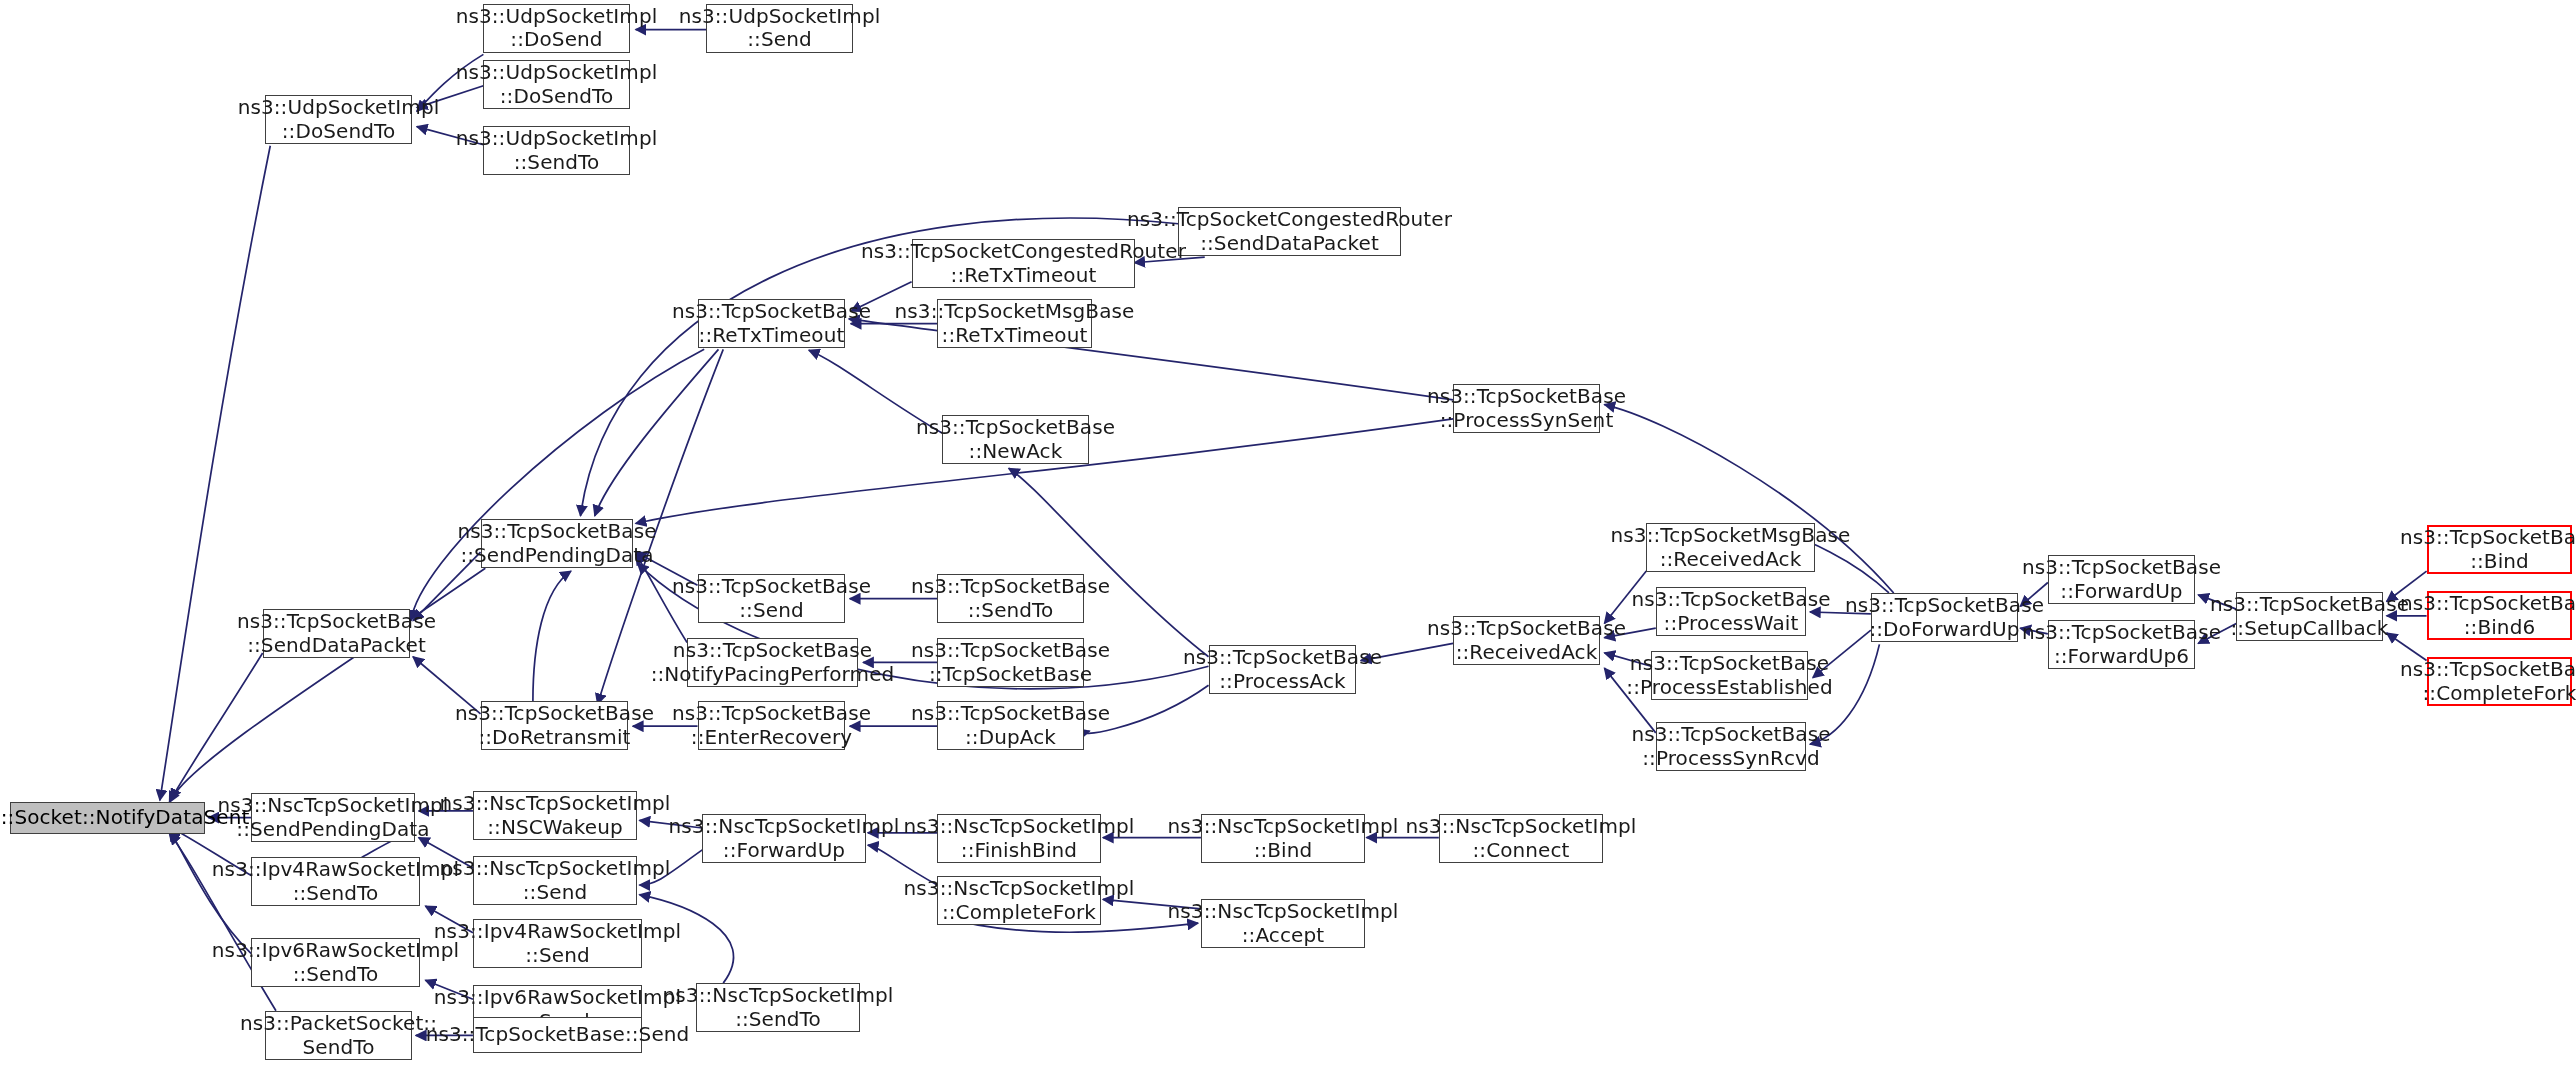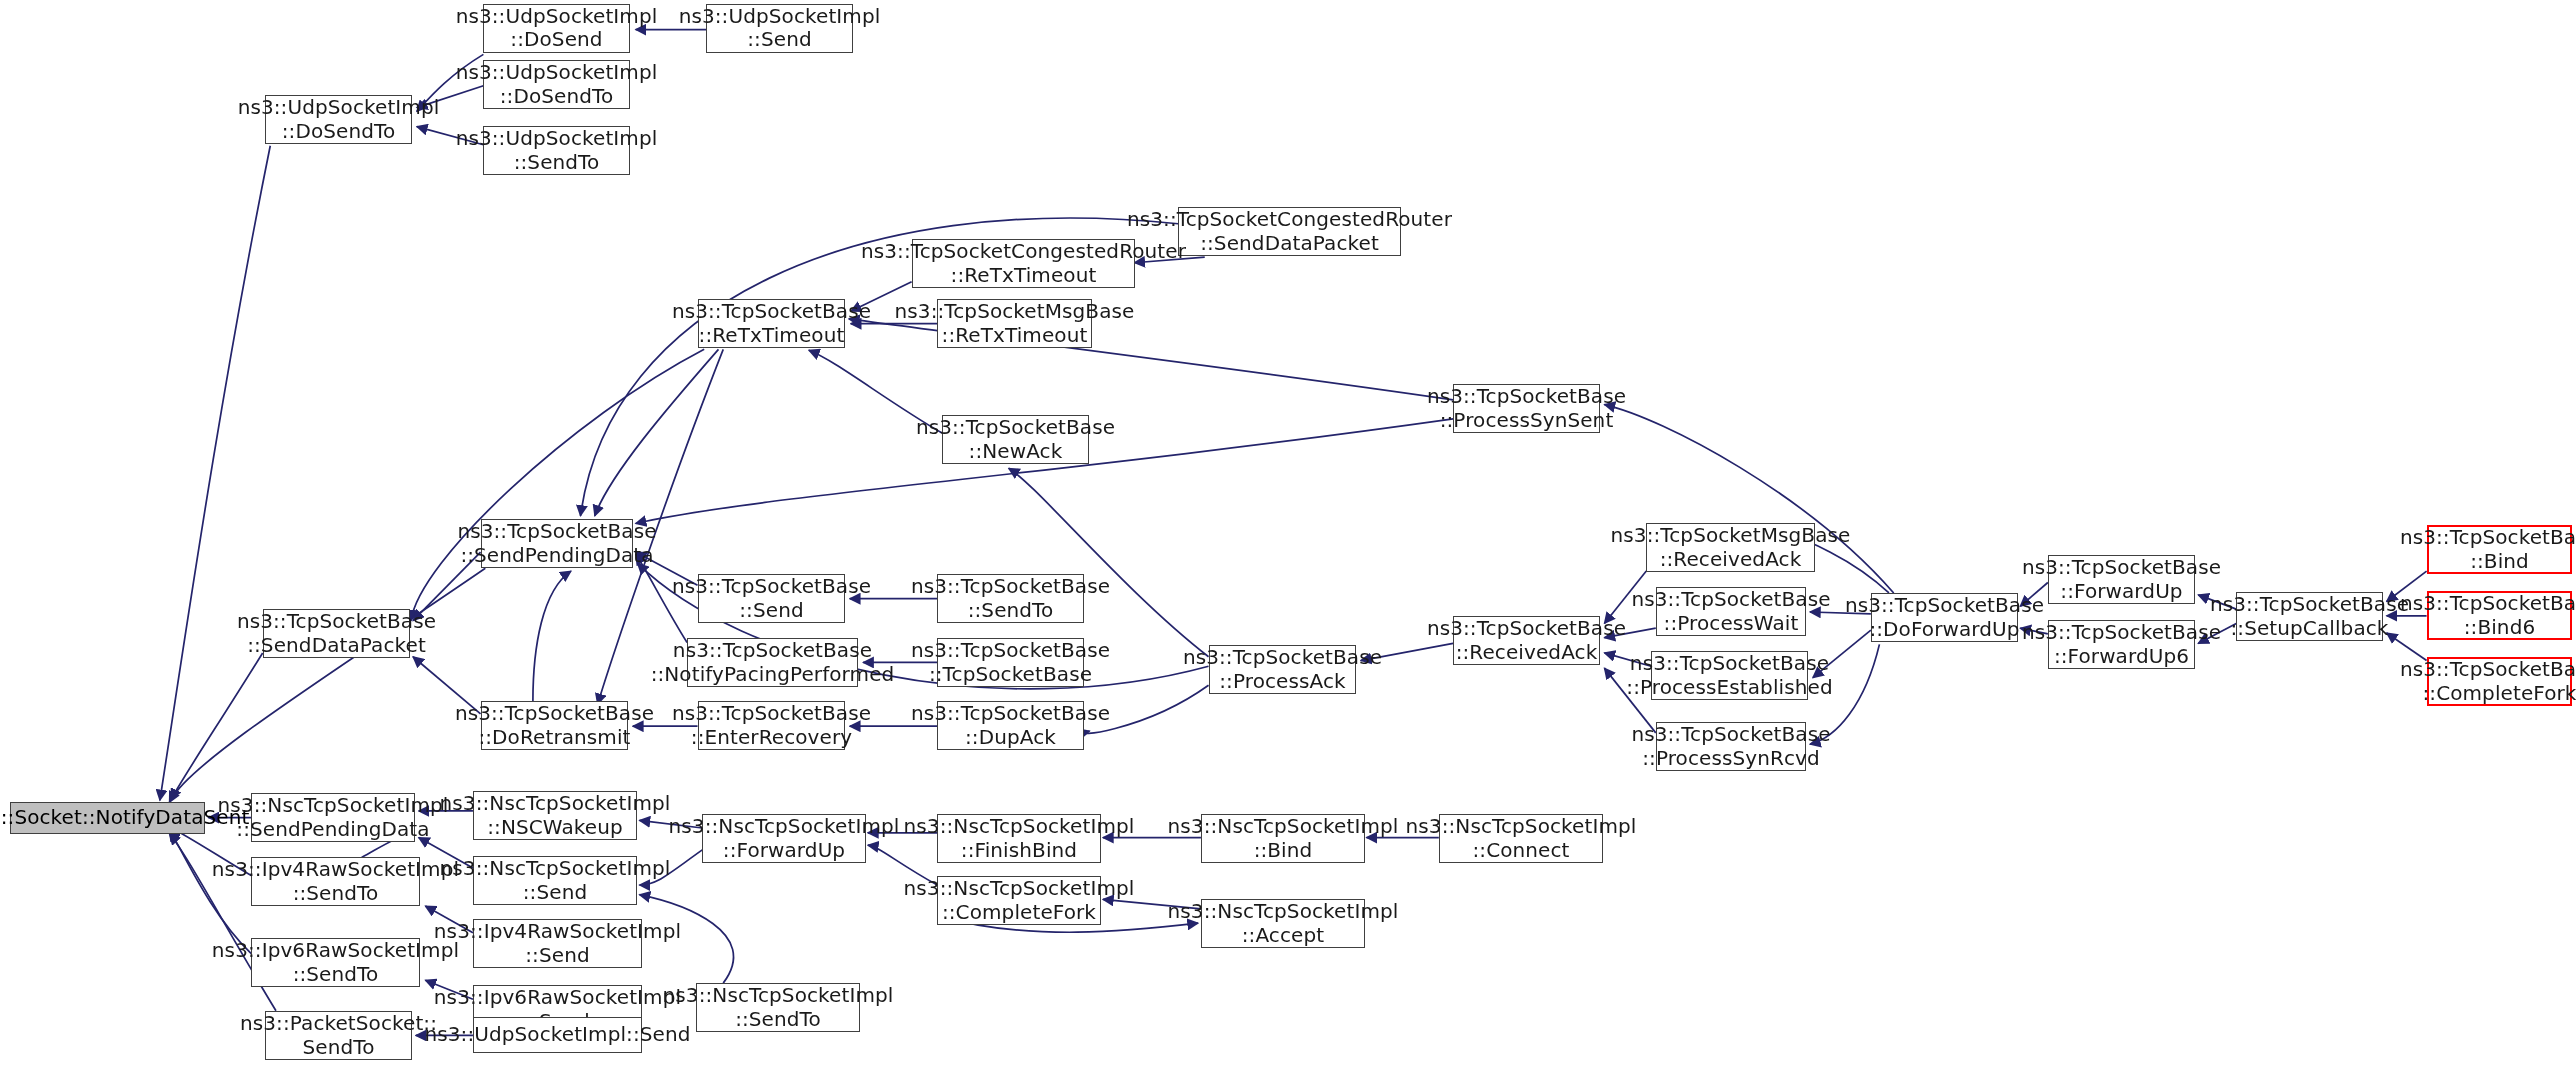--- a/index.html
+++ b/index.html
@@ -207,16 +207,16 @@
       <div class="node" style="left: 251px; top: 857px; width: 169px; height: 49px;">ns3::Ipv4RawSocketImpl
 ::SendTo</div>
       <div class="node" style="left: 473px; top: 919px; width: 169px; height: 49px;">ns3::Ipv4RawSocketImpl
 ::Send</div>
       <div class="node" style="left: 251px; top: 938px; width: 169px; height: 49px;">ns3::Ipv6RawSocketImpl
 ::SendTo</div>
       <div class="node" style="left: 473px; top: 985px; width: 169px; height: 49px;">ns3::Ipv6RawSocketImpl
 ::Send</div>
       <div class="node" style="left: 265px; top: 1011px; width: 147px; height: 49px;">ns3::PacketSocket::
 SendTo</div>
-      <div class="node" style="left: 473px; top: 1017px; width: 169px; height: 36px;">ns3::UdpSocketImpl::Send</div>
+      <div class="node" style="left: 473px; top: 1017px; width: 169px; height: 36px;">ns3::TcpSocketBase::Send</div>
     </div>
 </div>
 
 
 </body></html>

